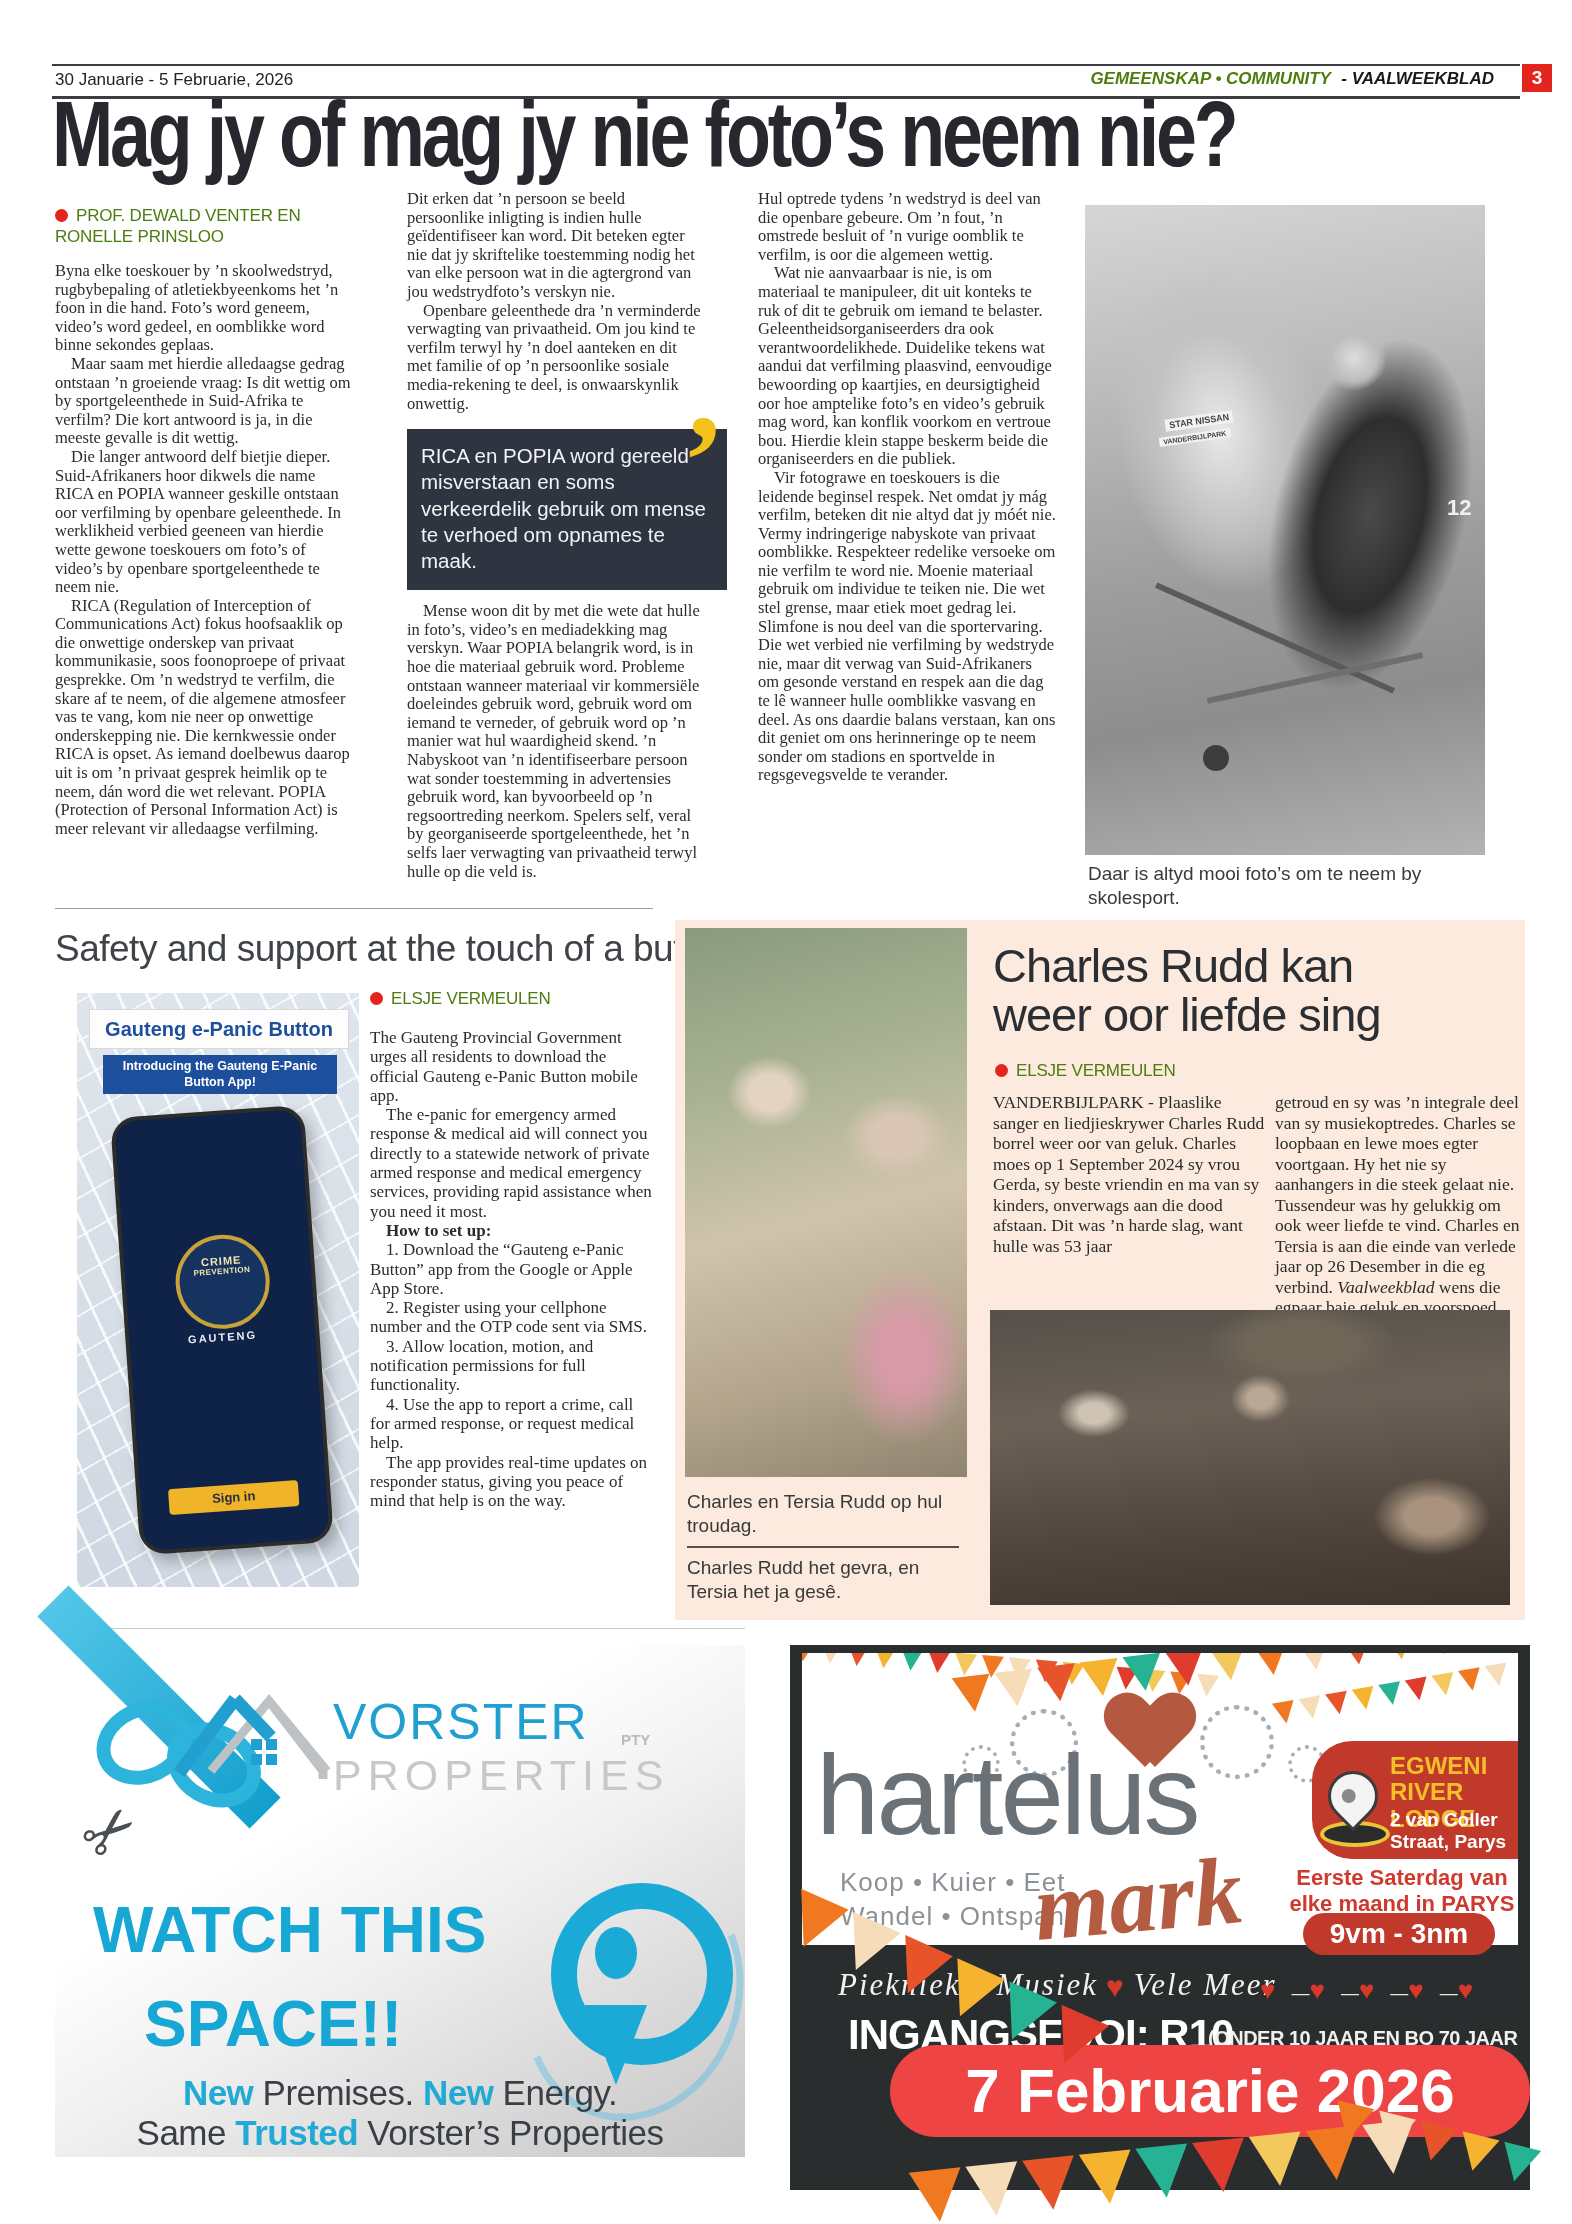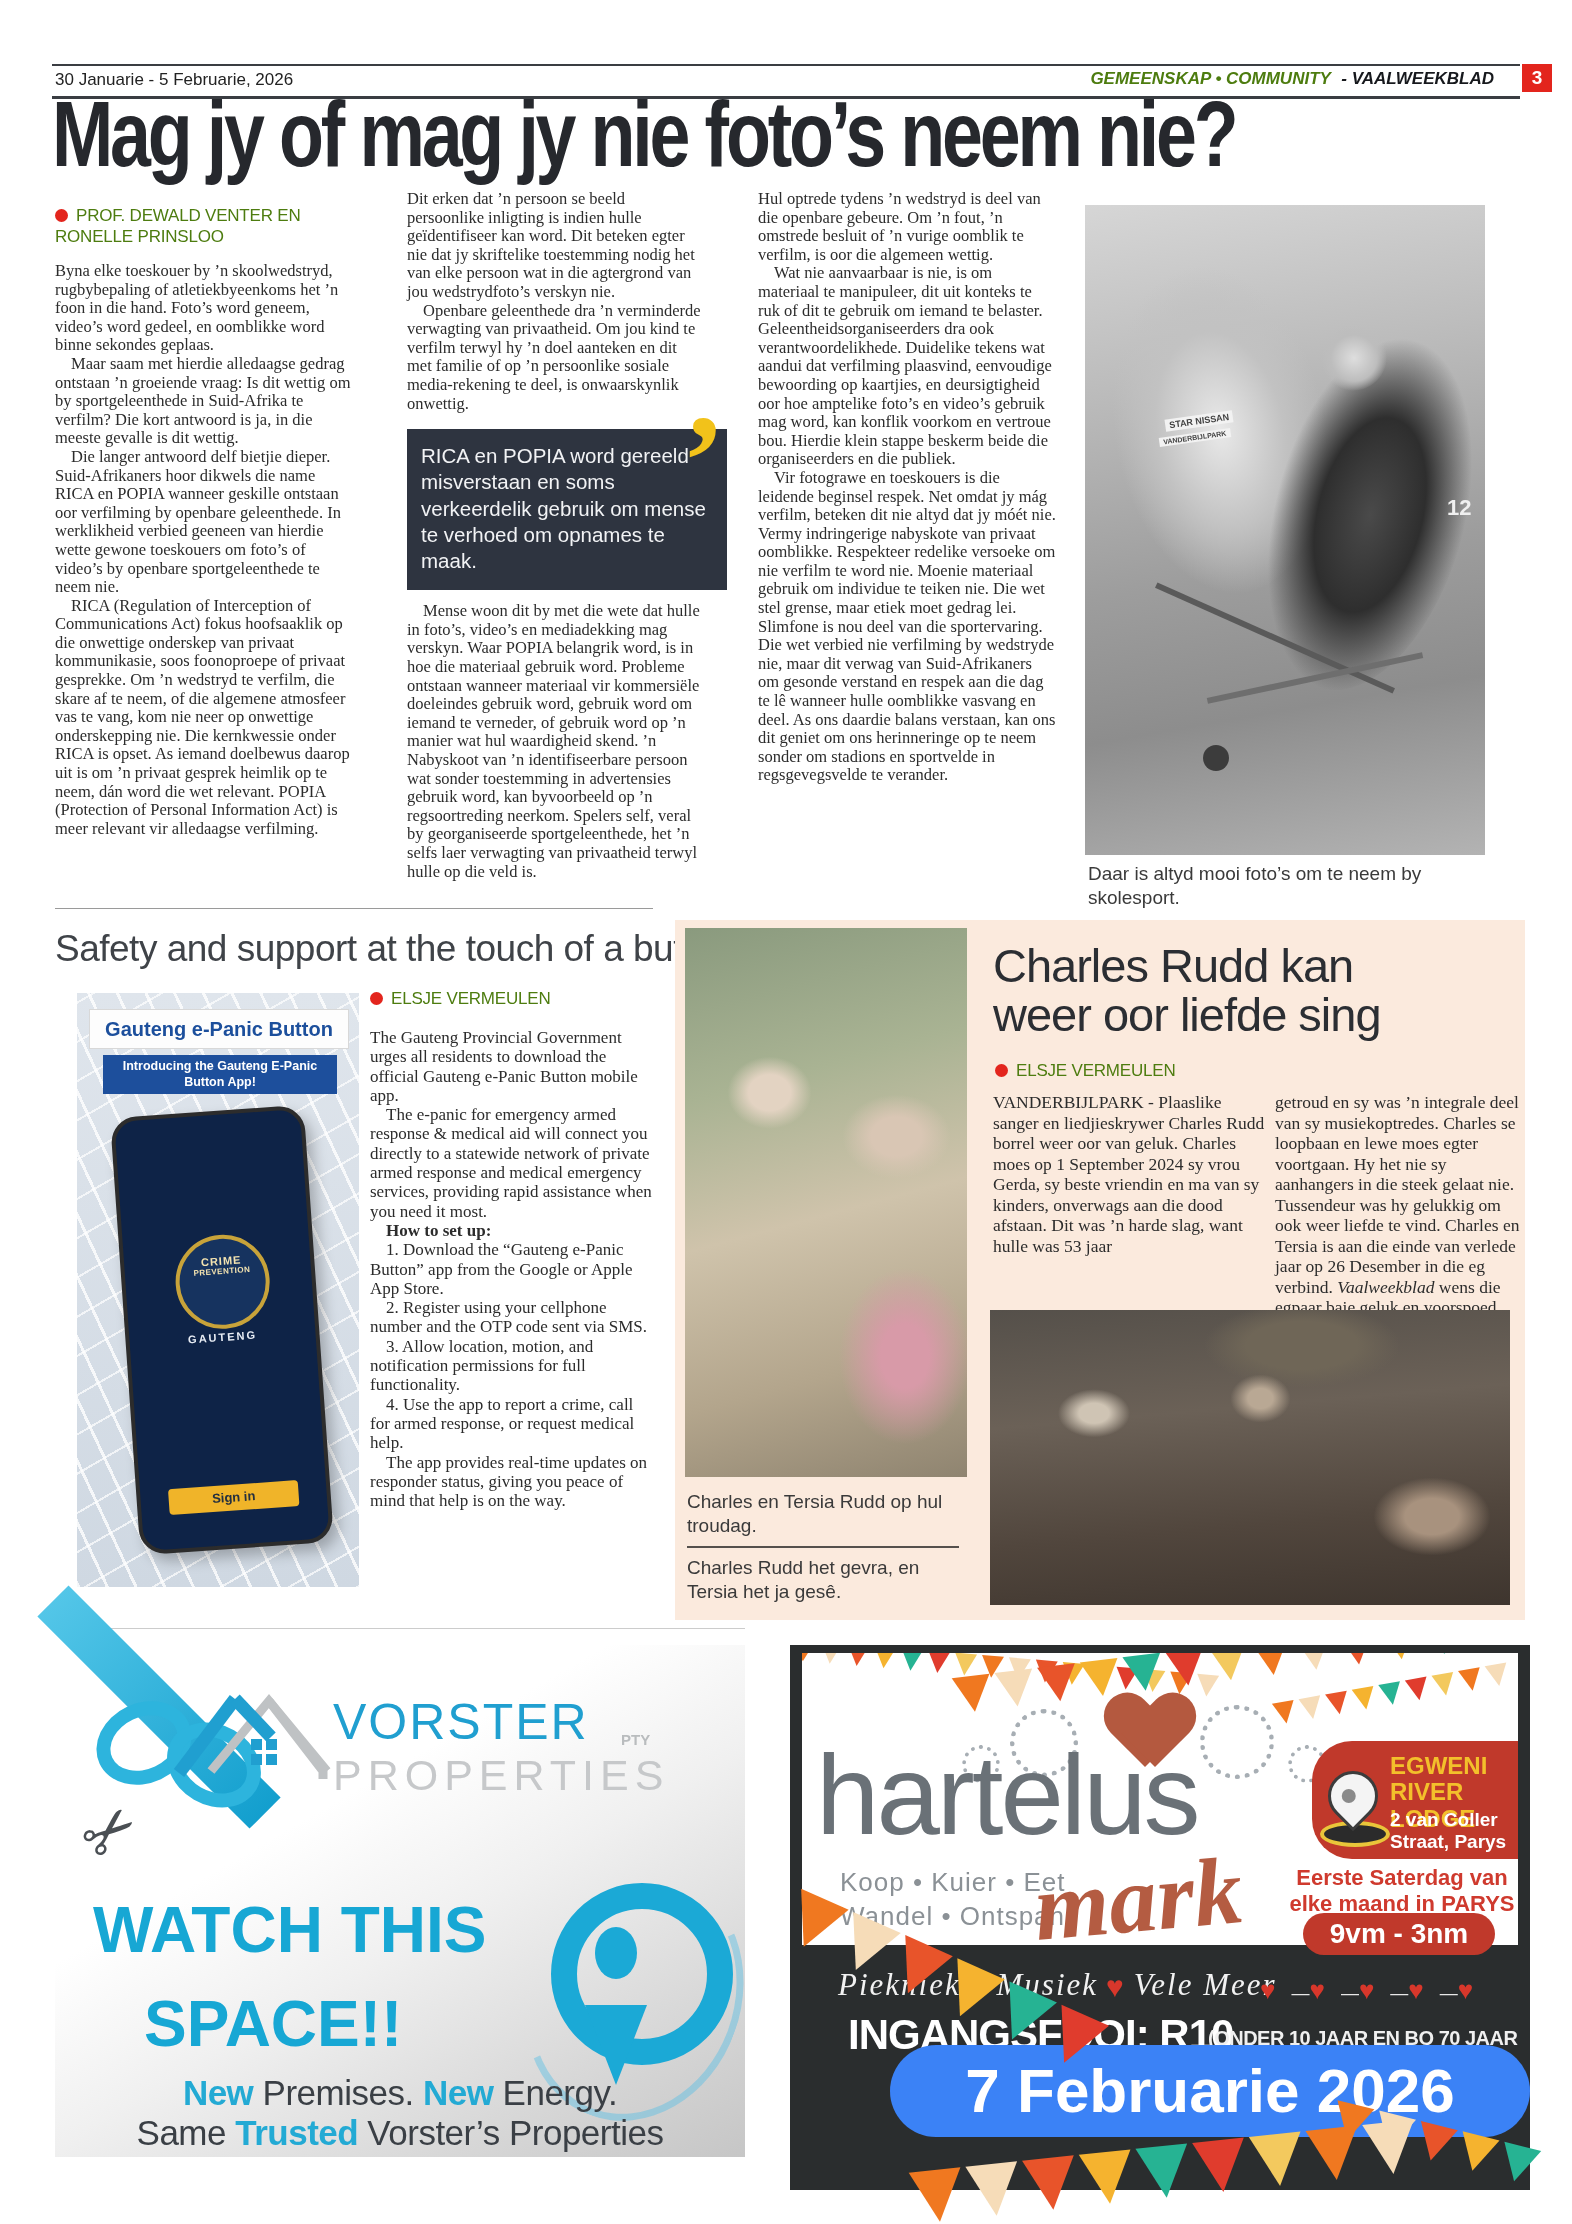--- a/index.html
+++ b/index.html
@@ -127,21 +127,21 @@
          font-size:22px;line-height:1.2;}
   .hours{position:absolute;left:513px;top:268px;width:192px;height:42px;background:#c0392b;border-radius:24px;
          color:#fff;font-weight:bold;font-size:28px;text-align:center;line-height:42px;}
   .script-line{position:absolute;left:48px;top:322px;color:#f2f2f2;font-family:"Liberation Serif",serif;
                font-style:italic;font-size:31px;letter-spacing:2px;}
   .heart-ic{color:#d8372b;font-style:normal;font-size:30px;margin:0 8px;vertical-align:-2px;}
   .heart-string{position:absolute;left:470px;top:330px;color:#d8372b;font-size:26px;letter-spacing:16px;}
   .heart-string i{color:#e8e8e8;font-style:normal;font-size:18px;letter-spacing:0;}
   .fee{position:absolute;left:58px;top:366px;color:#fff;font-weight:bold;font-size:42px;letter-spacing:-1px;}
   .fee-note{position:absolute;left:418px;top:382px;color:#f0f0f0;font-weight:bold;font-size:20px;letter-spacing:-.5px;}
-  .datebanner{position:absolute;left:100px;top:400px;width:640px;height:92px;background:#3b82f6;border-radius:46px;
+  .datebanner{position:absolute;left:100px;top:400px;width:640px;height:92px;background:#ef4444;border-radius:46px;
               color:#fff;font-weight:bold;font-size:62px;text-align:center;line-height:92px;letter-spacing:0px;}
   .sec-rule{position:absolute;background:#9a9a9a;height:1px;}
 </style>
 </head>
 <body>
 
 <div class="page">
 
   <div class="rule" style="left:52px;top:64px;width:1468px;height:2px;"></div>
   <div class="mh-date">30 Januarie - 5 Februarie, 2026</div>

